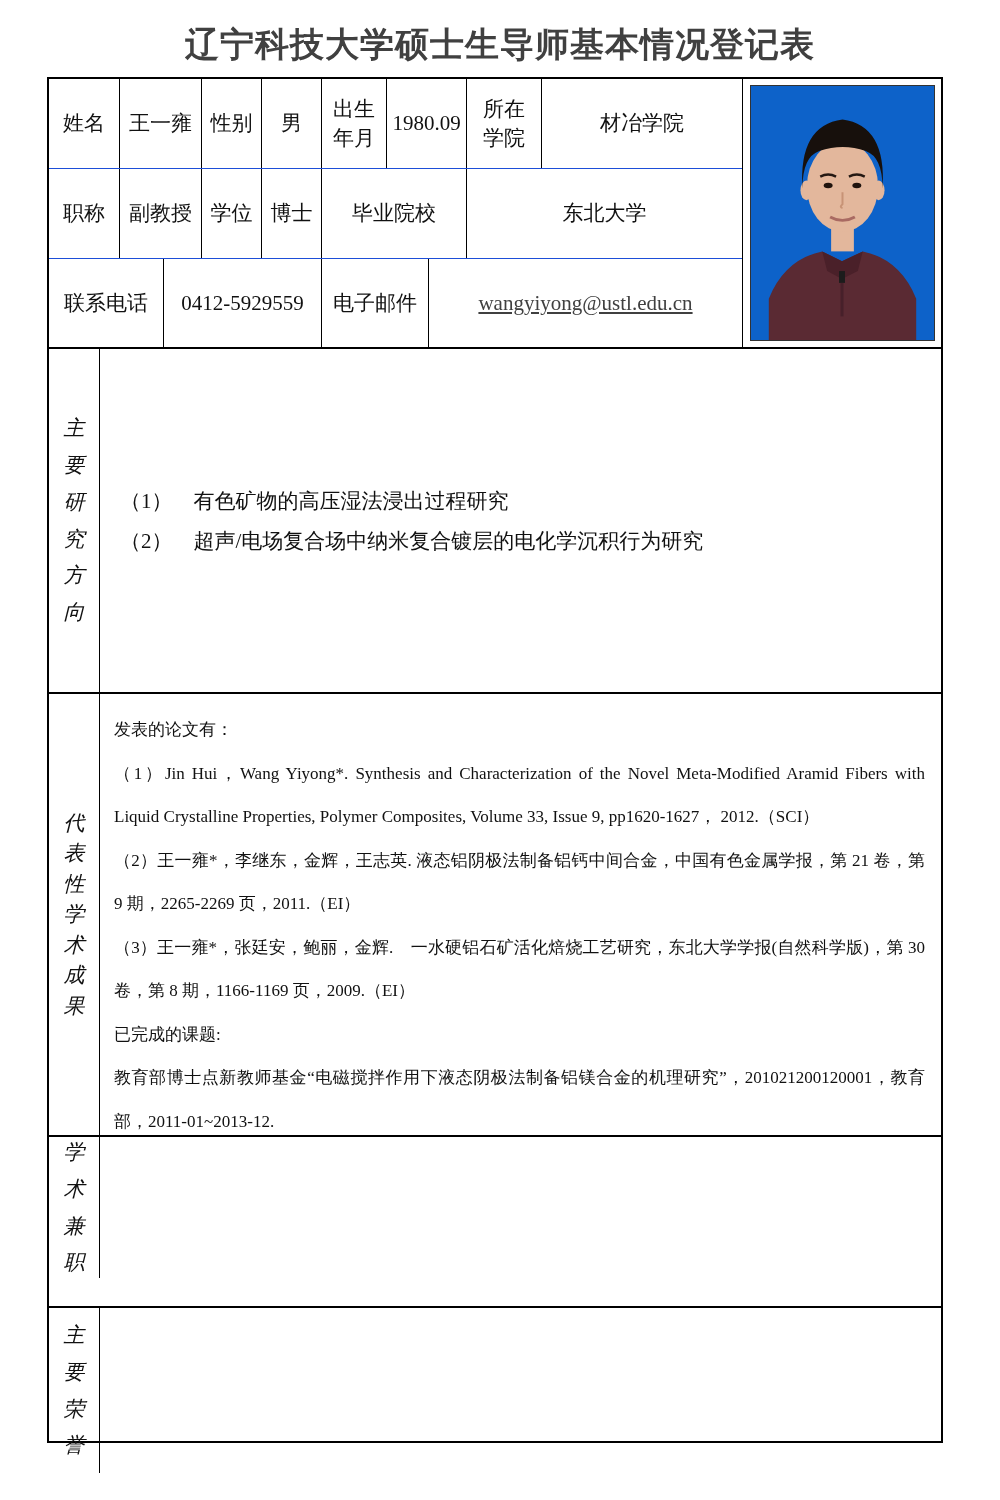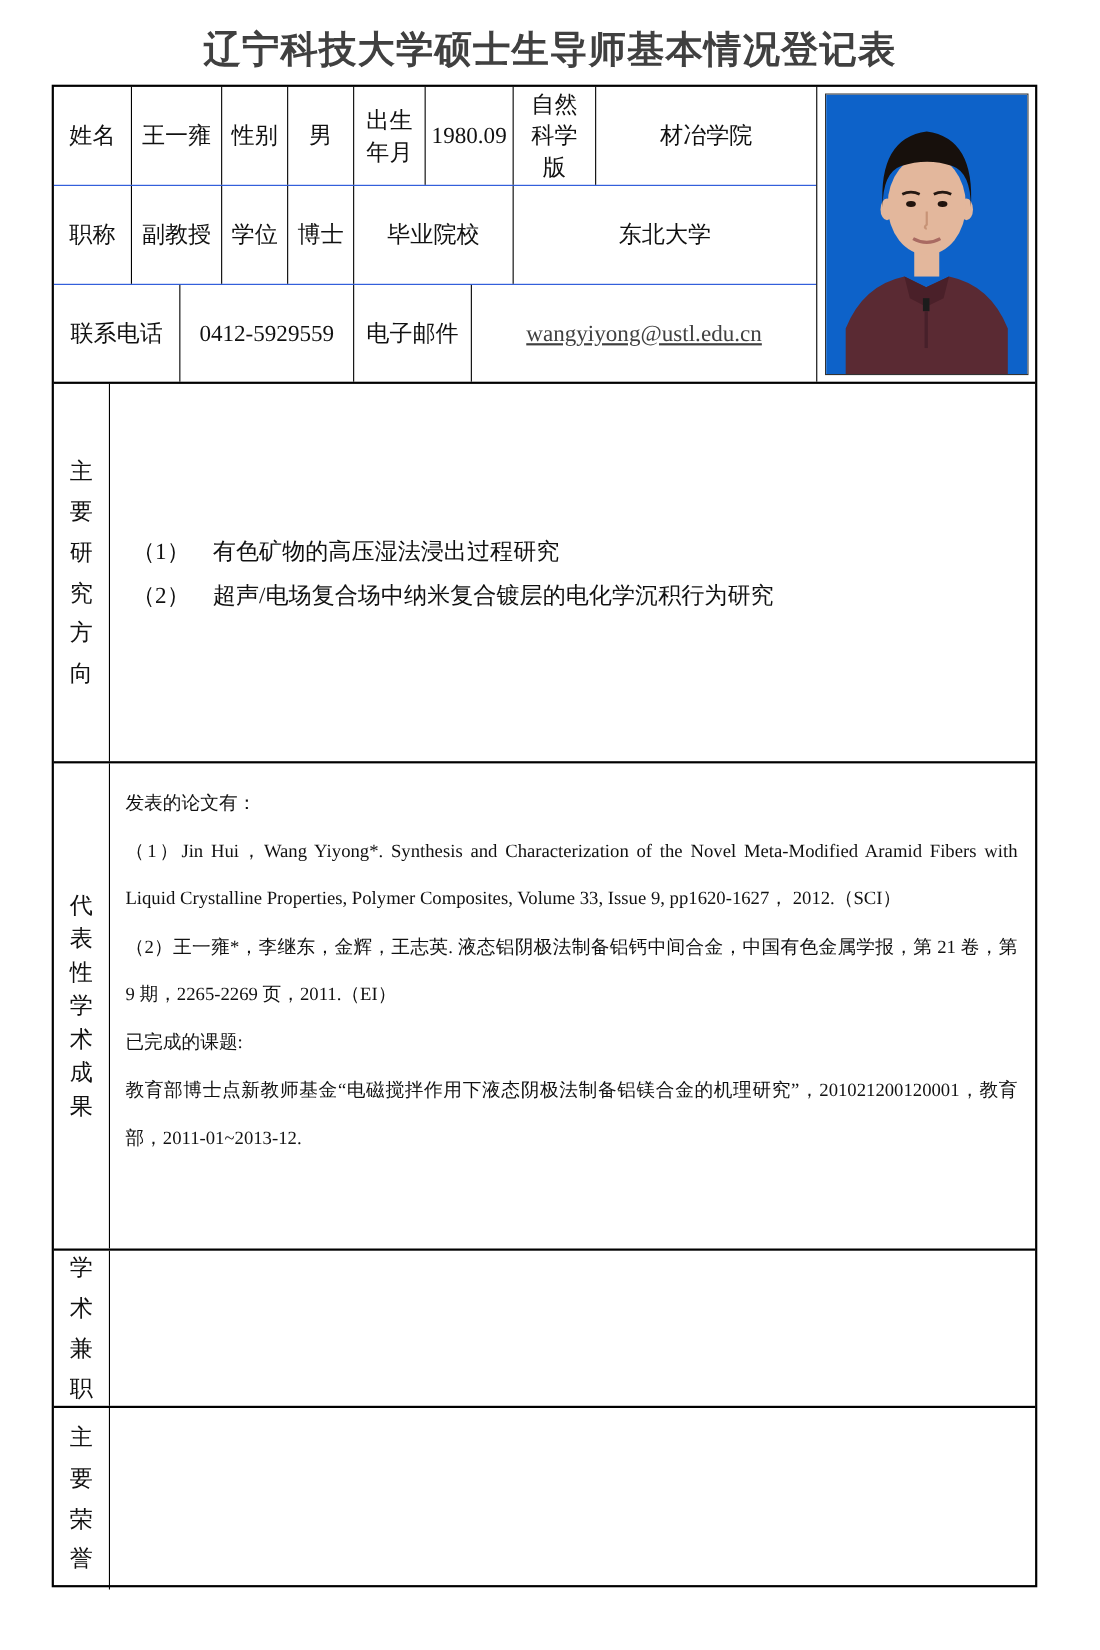--- a/index.html
+++ b/index.html
@@ -36,25 +36,26 @@
     display: flex; align-items: center; justify-content: center;
   }
   .photo-frame { width: 185px; height: 256px; border: 1px solid #333; }
   .photo-frame svg { display: block; width: 100%; height: 100%; }
   .email-text { text-decoration: underline; color: #404040; cursor: pointer; }
   
   .section { display: flex; border-top: 2px solid #000; }
   .sec-research { height: 345px; }
   .sec-achv { height: 443px; }
   .sec-posts { height: 143px; }
-  .sec-honors { height: 167px; }
+  .sec-honors { height: 167px; margin-top: 28px; }
   .sec-label {
     width: 51px; border-right: 1px solid #000;
     display: flex; align-items: center; justify-content: center;
     font-size: 21px;
+    font-style: italic;
   }
   .vlabel { width: 1.1em; word-break: break-all; text-align: center; line-height: 1.75; }
   .sec-achv .vlabel { line-height: 1.45; }
   .sec-content { flex: 1; overflow: hidden; }
   .research-content {
     display: flex; flex-direction: column; justify-content: center;
     padding: 0 20px; font-size: 21px;
   }
   .research-content p { line-height: 40px; }
   .achv-content { padding: 14px 16px 0 14px; font-size: 17px; }
@@ -72,21 +73,21 @@
       <div class="id-row r1">
         <div class="cell" style="width:71px">姓名</div>
         <div class="cell" style="width:82px">王一雍</div>
         <div class="cell" style="width:60px">性别</div>
         <div class="cell" style="width:60px">男</div>
         <div class="cell" style="width:65px">
             <span class="narrow-wrap">出生年月</span>
           </div>
         <div class="cell" style="width:80px">1980.09</div>
         <div class="cell" style="width:75px">
-            <span class="narrow-wrap">自然科学版</span>
+            <span class="narrow-wrap">所在学院</span>
           </div>
         <div class="cell last" style="width:200px">材冶学院</div>
       </div>
       <div class="id-row r2">
         <div class="cell" style="width:71px">职称</div>
         <div class="cell" style="width:82px">副教授</div>
         <div class="cell" style="width:60px">学位</div>
         <div class="cell" style="width:60px">博士</div>
         <div class="cell" style="width:145px">毕业院校</div>
         <div class="cell last" style="width:275px">东北大学</div>
@@ -146,20 +147,21 @@
   </div>
 
   <div class="section sec-achv">
     <div class="sec-label">
       <div class="vlabel">代表性学术成果</div>
     </div>
     <div class="sec-content achv-content">
       <p>发表的论文有：</p>
       <p>（1）Jin Hui，Wang Yiyong*. Synthesis and Characterization of the Novel Meta-Modified Aramid Fibers with Liquid Crystalline Properties, Polymer Composites, Volume 33, Issue 9, pp1620-1627， 2012.（SCI）</p>
       <p>（2）王一雍*，李继东，金辉，王志英. 液态铝阴极法制备铝钙中间合金，中国有色金属学报，第 21 卷，第 9 期，2265-2269 页，2011.（EI）</p>
+      <p>（3）王一雍*，张廷安，鲍丽，金辉.　一水硬铝石矿活化焙烧工艺研究，东北大学学报(自然科学版)，第 30 卷，第 8 期，1166-1169 页，2009.（EI）</p>
       <p>已完成的课题:</p>
       <p>教育部博士点新教师基金“电磁搅拌作用下液态阴极法制备铝镁合金的机理研究”，201021200120001，教育部，2011-01~2013-12.</p>
     </div>
   </div>
 
   <div class="section sec-posts">
     <div class="sec-label">
       <div class="vlabel">学术兼职</div>
     </div>
     <div class="sec-content"></div>

